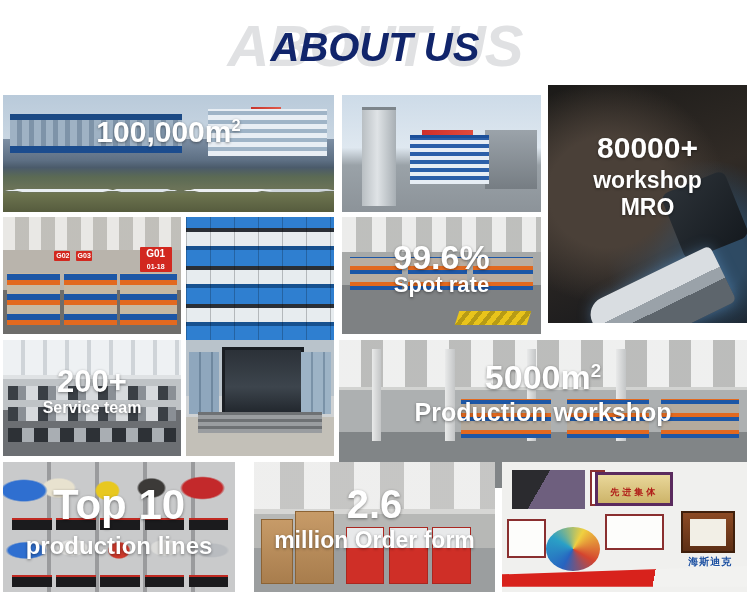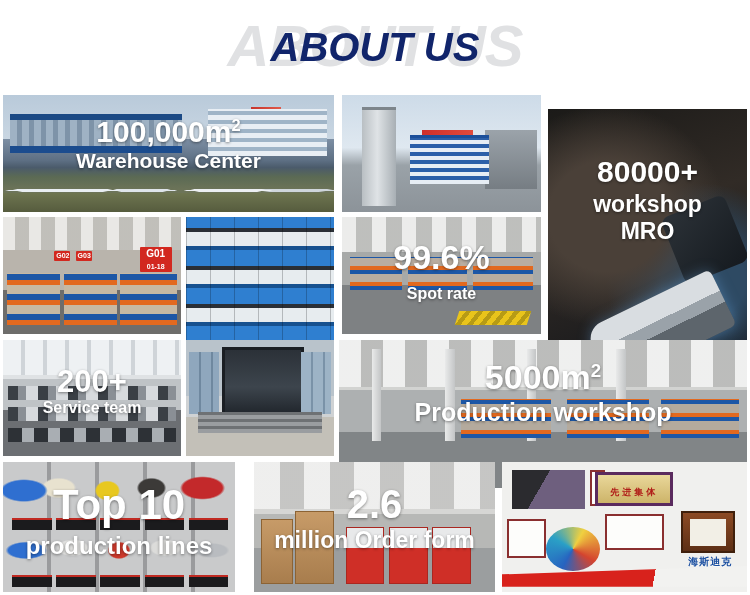--- a/index.html
+++ b/index.html
@@ -341,32 +341,31 @@
   </div>
 
   <div class="tile" style="left:3px; top:95px; width:331px; height:117px;">
     <div class="photo pg-office">
       <div class="flag"></div>
       <div class="cars"></div>
       <div class="hedge"></div>
     </div>
     <div class="cap" style="top:22px; font-size:30px;">
       <span class="big"><span>100,000</span><span>m</span><span class="sup">2</span></span>
-      <span class="sub" style="font-size:21px; margin-top:3px;">Warehouse Center</span>
     </div>
   </div>
 
   <div class="tile" style="left:342px; top:95px; width:199px; height:117px;">
     <div class="photo pg-gate">
       <div class="sign"></div>
       <div class="right"></div>
     </div>
   </div>
 
-  <div class="tile" style="left:548px; top:109px; width:199px; height:238px;text-decoration:underline;">
+  <div class="tile" style="left:548px; top:85px; width:199px; height:238px;text-decoration:underline;">
     <div class="photo pg-saw">
       <div class="body"></div>
       <div class="blade"></div>
     </div>
     <div class="cap" style="top:48px; font-size:30px;">
       <span class="big">80000+</span>
       <span class="sub" style="font-size:23px; margin-top:6px;">workshop</span>
       <span class="sub" style="font-size:23px; margin-top:4px;">MRO</span>
     </div>
   </div>
@@ -394,21 +393,21 @@
   <div class="tile" style="left:342px; top:217px; width:199px; height:117px;">
     <div class="photo pg-wh">
       <div class="ceil"></div>
       <div class="shelf s1"></div>
       <div class="shelf s2"></div>
       <div class="shelf s3"></div>
       <div class="jack"></div>
     </div>
     <div class="cap" style="top:23px; font-size:34px;">
       <span class="big">99.6%</span>
-      <span class="sub" style="font-size:16px; margin-top:12px;">Spot rate</span>
+      <span class="sub" style="font-size:22px; margin-top:0;">Spot rate</span>
     </div>
   </div>
 
   <div class="tile" style="left:3px; top:340px; width:178px; height:116px;">
     <div class="photo pg-desk">
       <div class="tiles"></div>
       <div class="row r1"></div>
       <div class="row r2"></div>
       <div class="row r3"></div>
     </div>

